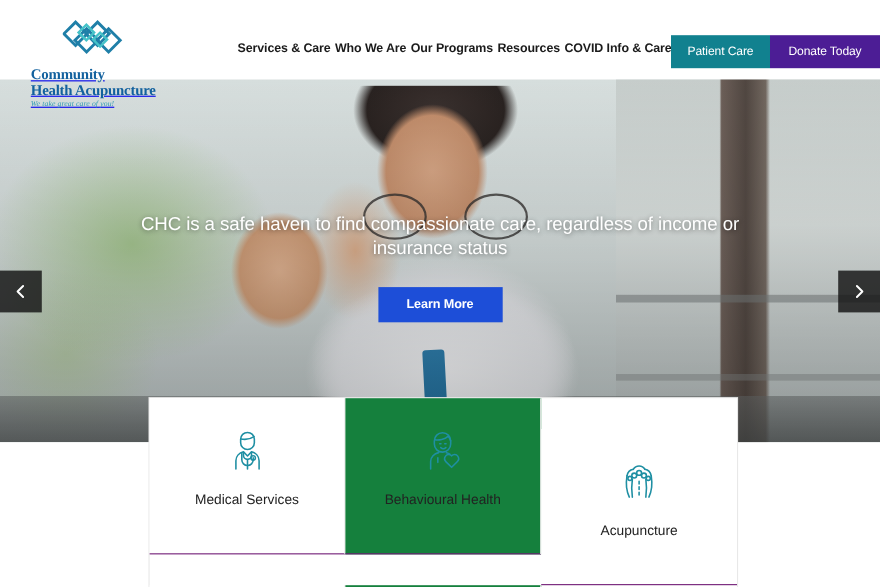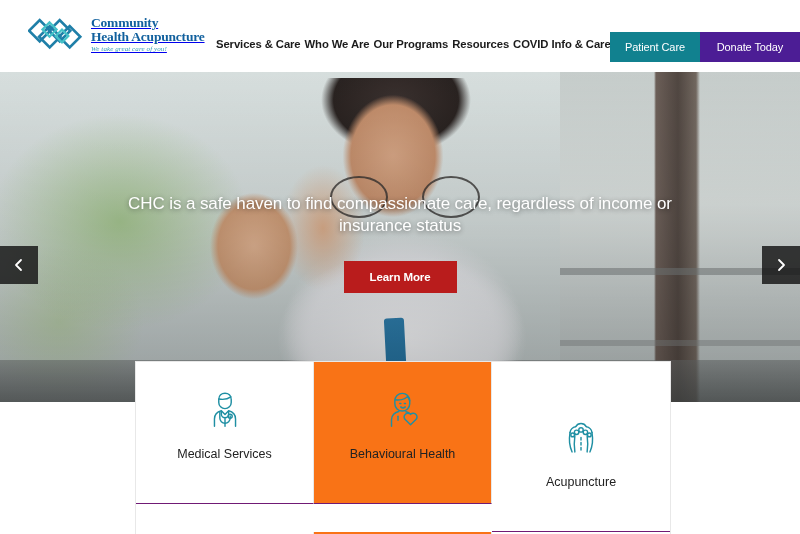--- a/index.html
+++ b/index.html
@@ -23,21 +23,21 @@
     color: #eaf4fb; font-size: 10px; font-weight: 600; letter-spacing: .1px;
     text-decoration: none; white-space: nowrap; display: flex; align-items: center; gap: 3px;
   }
   .caret-dn { width:0;height:0;border-left:3px solid transparent;border-right:3px solid transparent;border-top:3.5px solid #eaf4fb; display:inline-block; }
   .topbar-icons { margin-left: auto; display: flex; align-items: center; gap: 11px; margin-right: 13px; }
   .ticon { display:flex; align-items:center; justify-content:center; }
   .ticon svg { display:block; }
 
   
   .header { position: absolute; top: 0; left: 0; width: 800px; height: 72px; background: #fff; z-index: 5; }
-  .logo-wrap { position: absolute; left: 28px; top: 16px; display: flex; align-items: center; gap: 7px; }
+  .logo-wrap { position: absolute; left: 28px; top: 16px; display: flex; align-items: center; gap: 7px; flex-direction: column; }
   .logo-mark { width: 56px; height: 38px; position: relative; flex: none; }
   .logo-text { line-height: 1.04; }
   .logo-l1, .logo-l2 {
     font-family: "Liberation Serif", serif;
     font-weight: bold; color: #12619e; font-size: 13.5px; letter-spacing: -0.2px;
     display: block;
   }
   .logo-tag {
     display:block; font-family: "Liberation Serif", serif; font-style: italic;
     font-size: 7px; color: #2f9bb5; margin-top: 2px; letter-spacing: .1px;
@@ -98,21 +98,21 @@
   .hero-glasses span:last-child { right: 0; }
   .hero-scrim { position:absolute; inset:0; background: linear-gradient(180deg, rgba(0,0,0,.04) 0%, rgba(0,0,0,.10) 50%, rgba(0,0,0,.20) 100%); }
 
   .hero-copy { position: absolute; left: 0; top: 0; width: 800px; height: 330px;
     display:flex; flex-direction:column; align-items:center; justify-content:center; padding-top: 12px; }
   .hero-title {
     width: 560px; text-align: center; color: #ffffff; font-size: 17px; font-weight: 400;
     line-height: 1.28; text-shadow: 0 1px 5px rgba(0,0,0,.45); letter-spacing: -0.1px;
   }
   .hero-btn {
-    margin-top: 24px; background: #b91c1c; color: #fff; font-size: 11.5px; font-weight: bold;
+    margin-top: 24px; background: #1d4ed8; color: #fff; font-size: 11.5px; font-weight: bold;
     padding: 10px 26px; text-decoration: none; display:inline-block; letter-spacing:-0.1px;
   }
   .arrow-btn {
     position: absolute; top: 246px; width: 38px; height: 38px; background: rgba(20,20,20,.82);
     display: flex; align-items: center; justify-content: center; cursor: pointer; z-index: 6;
   }
   .arrow-prev { left: 0; }
   .arrow-next { right: 0; }
   .arrow-btn svg { display:block; }
 
@@ -121,21 +121,21 @@
     position: absolute; left: 136px; top: 362px; width: 534px;
     display: grid; grid-template-columns: repeat(3, 1fr);
     background: #fff; box-shadow: 0 0 0 1px #e8e8e8;
     z-index: 4;
   }
   .card {
     height: 142px; border-right: 1px solid #e8e8e8; border-bottom: 1px solid #701a75;
     display: flex; flex-direction: column; align-items: center; justify-content: flex-start;
     padding-top: 20px; background: #fff; text-decoration: none;
   }
-  .card.alt { background: #f97316; }
+  .card.alt { background: #15803d; }
   .card:nth-child(3n) { border-right: none; margin-top: 28px; }
   .card-icon { width: 54px; height: 54px; display:flex; align-items:center; justify-content:center; }
   .card-label {
     margin-top: 10px; text-align: center; color: #222; font-size: 12.5px;
     line-height: 1.35; font-weight: 400; max-width: 120px;
   }
 </style>
 </head>
 <body>
 

